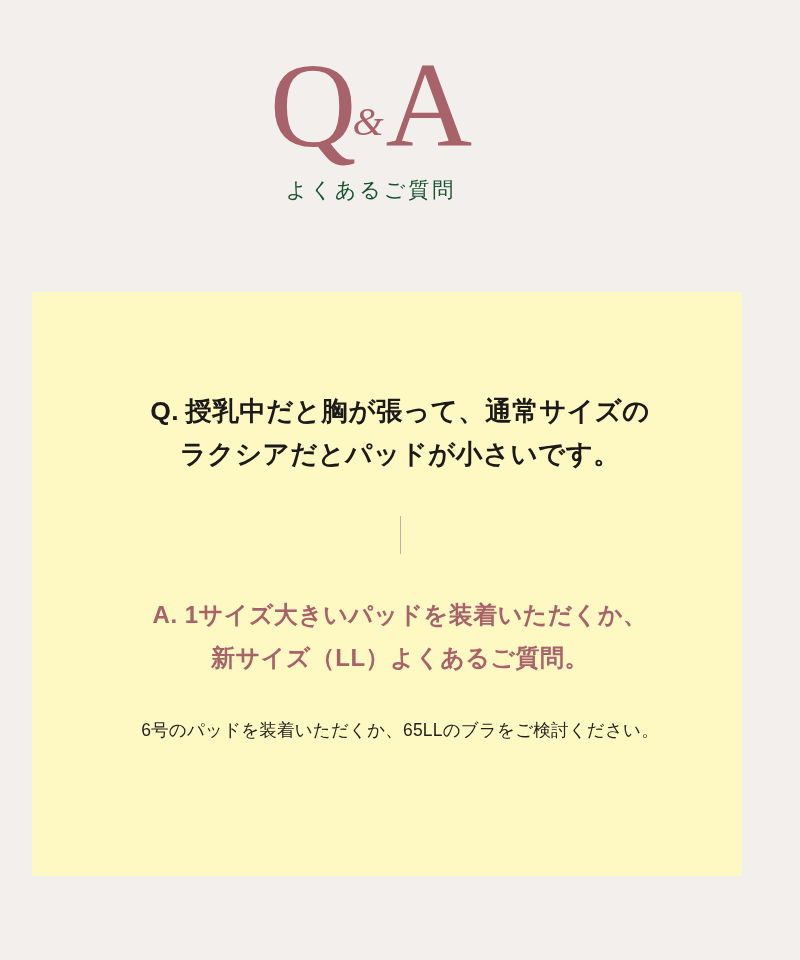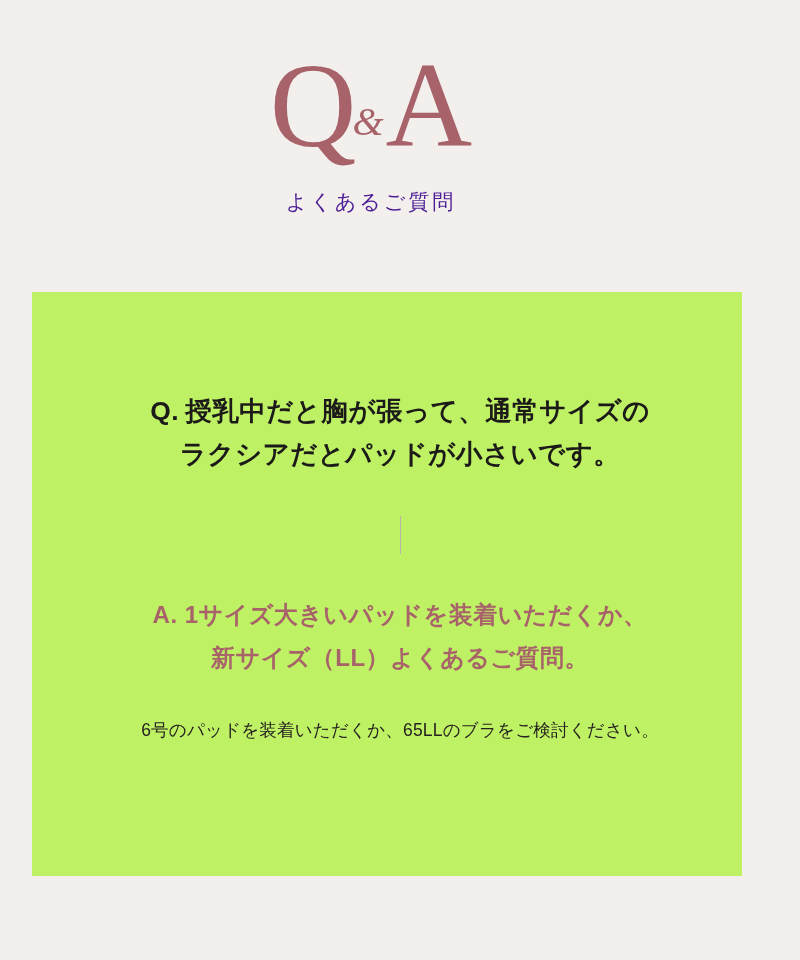--- a/index.html
+++ b/index.html
@@ -46,35 +46,35 @@
     font-size: 40px;
     font-weight: 400;
     vertical-align: middle;
     position: relative;
     top: 16px;
     margin: 0 2px 0 -4px;
     font-style: italic;
   }
 
   .qa-sub {
-    margin-top: 22px;
+    margin-top: 10px;
     font-size: 21px;
-    color: #4c1d95;
+    color: #14532d;
     letter-spacing: 3px;
     font-weight: 400;
   }
 
   
   .card {
     position: absolute;
     left: 32px;
     top: 292px;
     width: 736px;
     height: 584px;
-    background: #bef264;
+    background: #fef9c3;
     box-sizing: border-box;
     padding: 0 40px;
   }
 
   .question {
     margin-top: 98px;
     text-align: center;
     color: #1c1a19;
     font-weight: 700;
     font-size: 26.5px;

